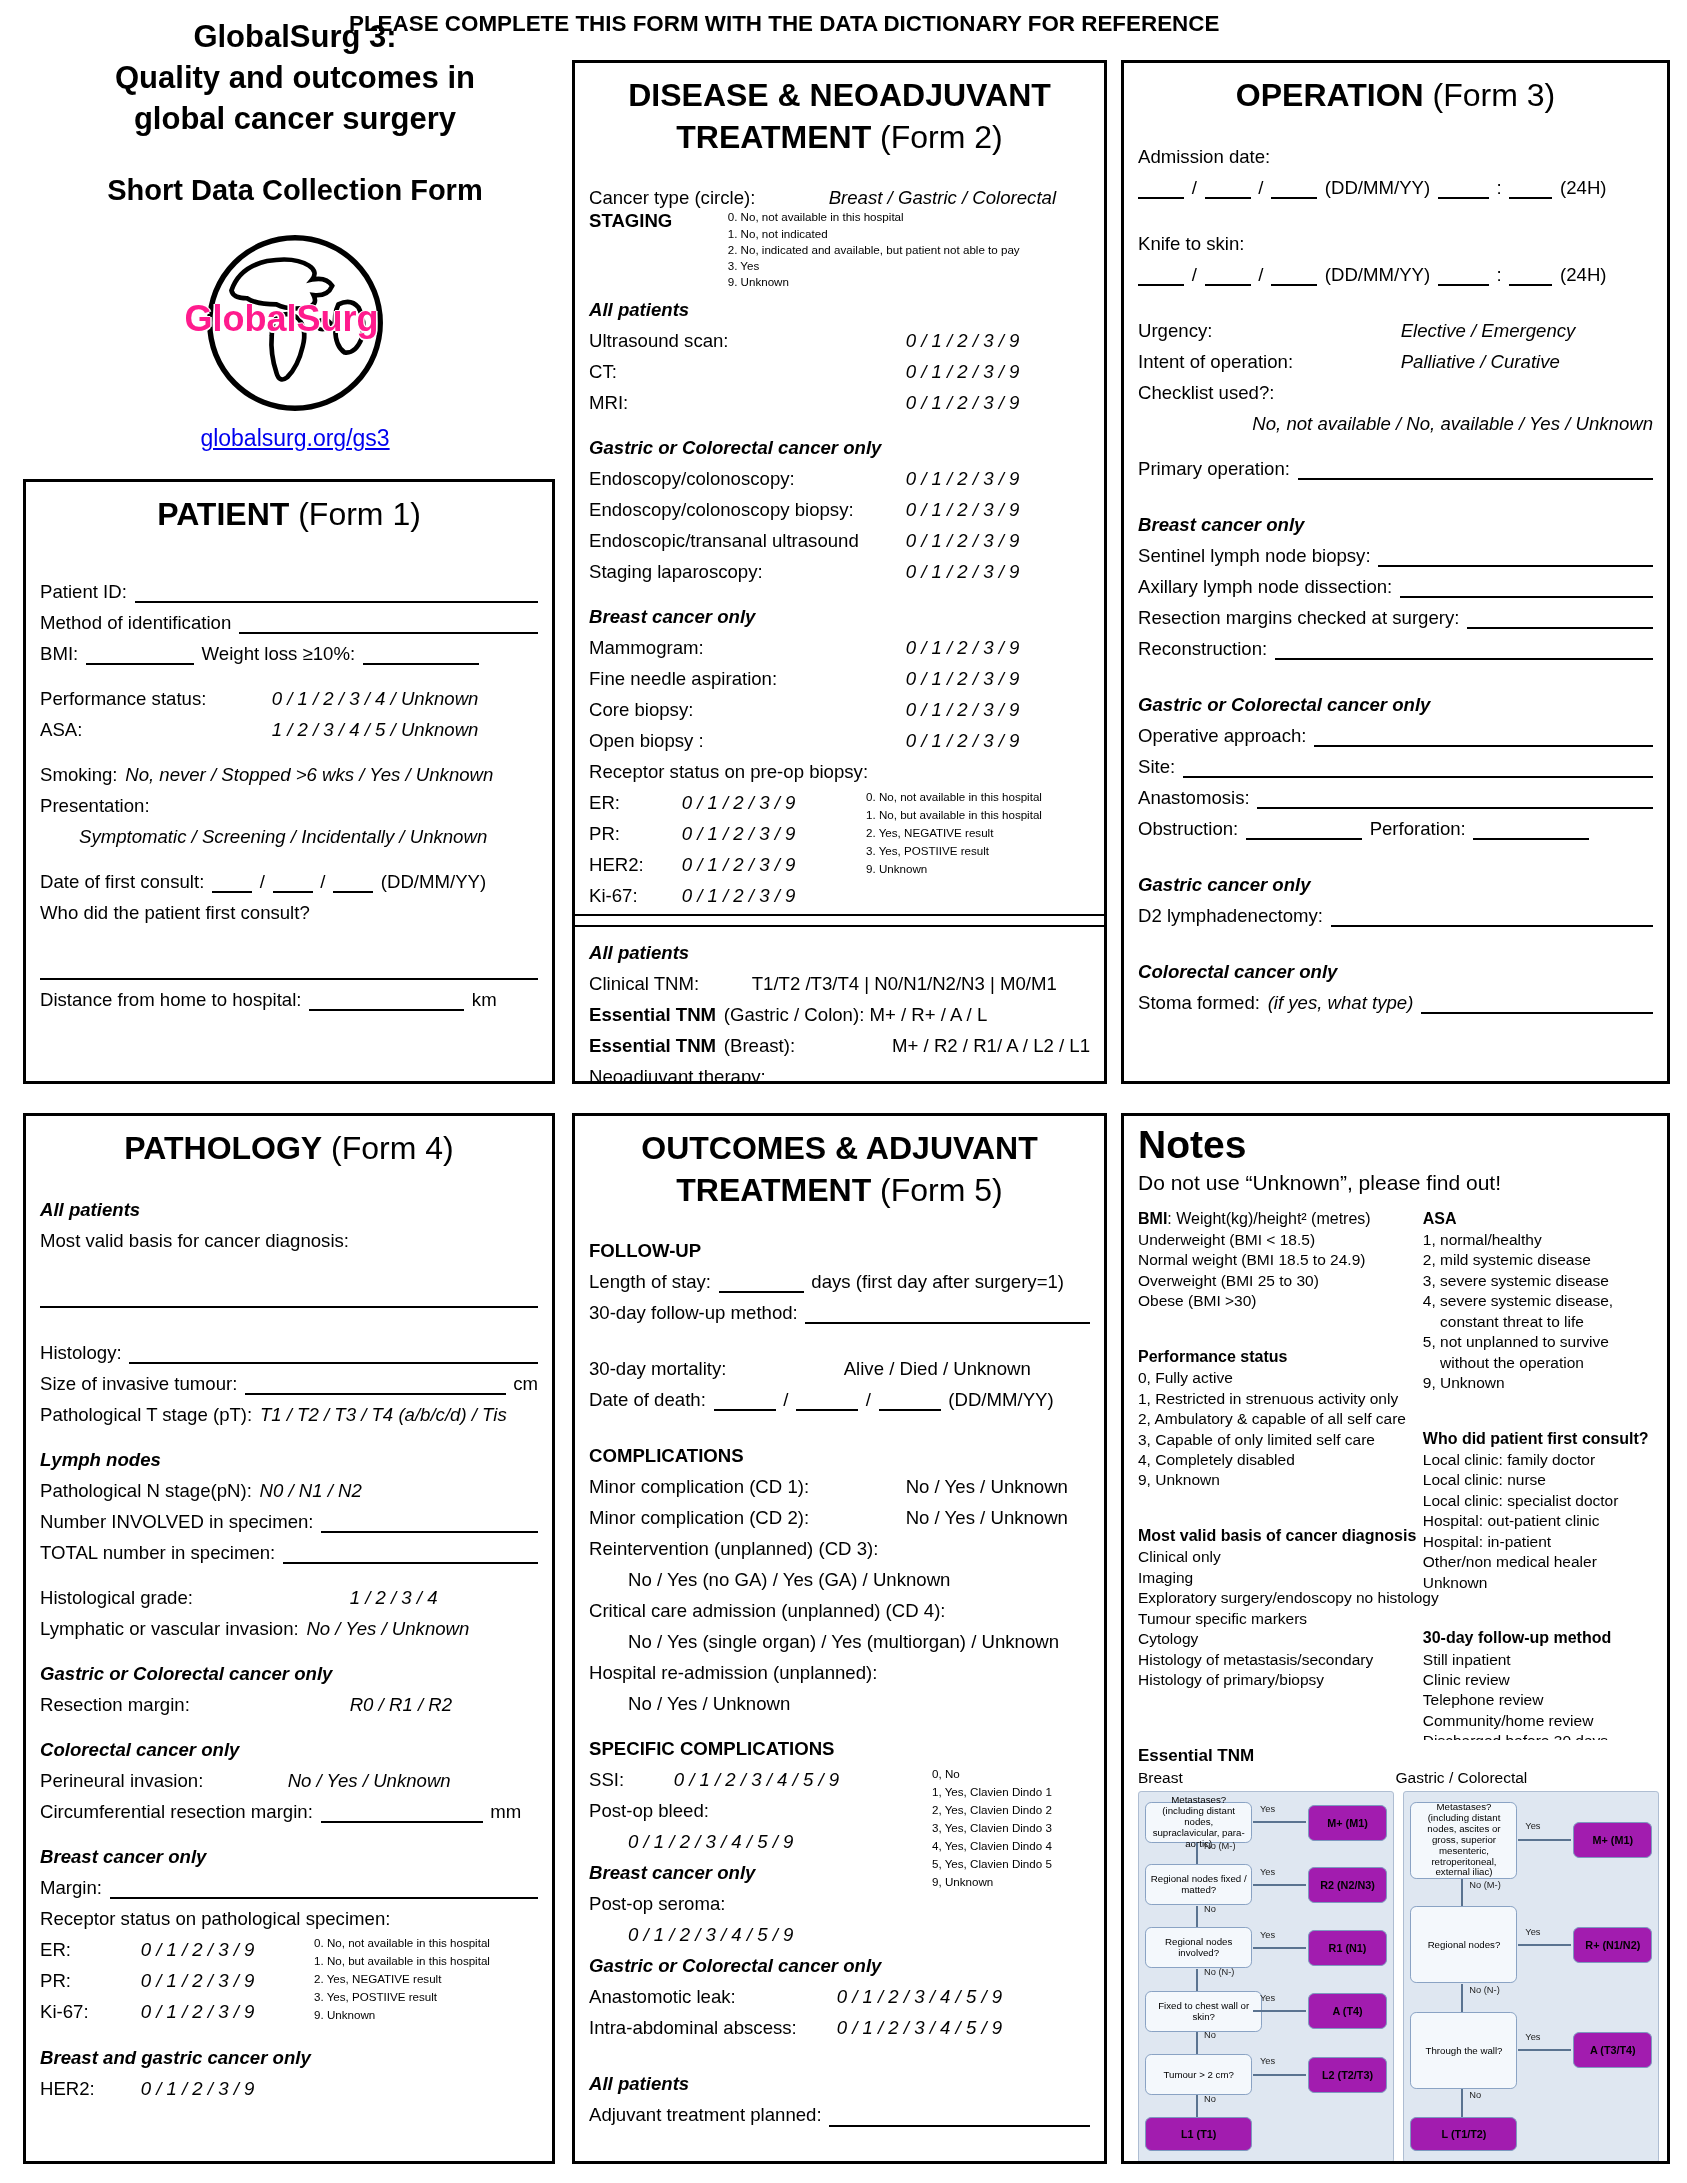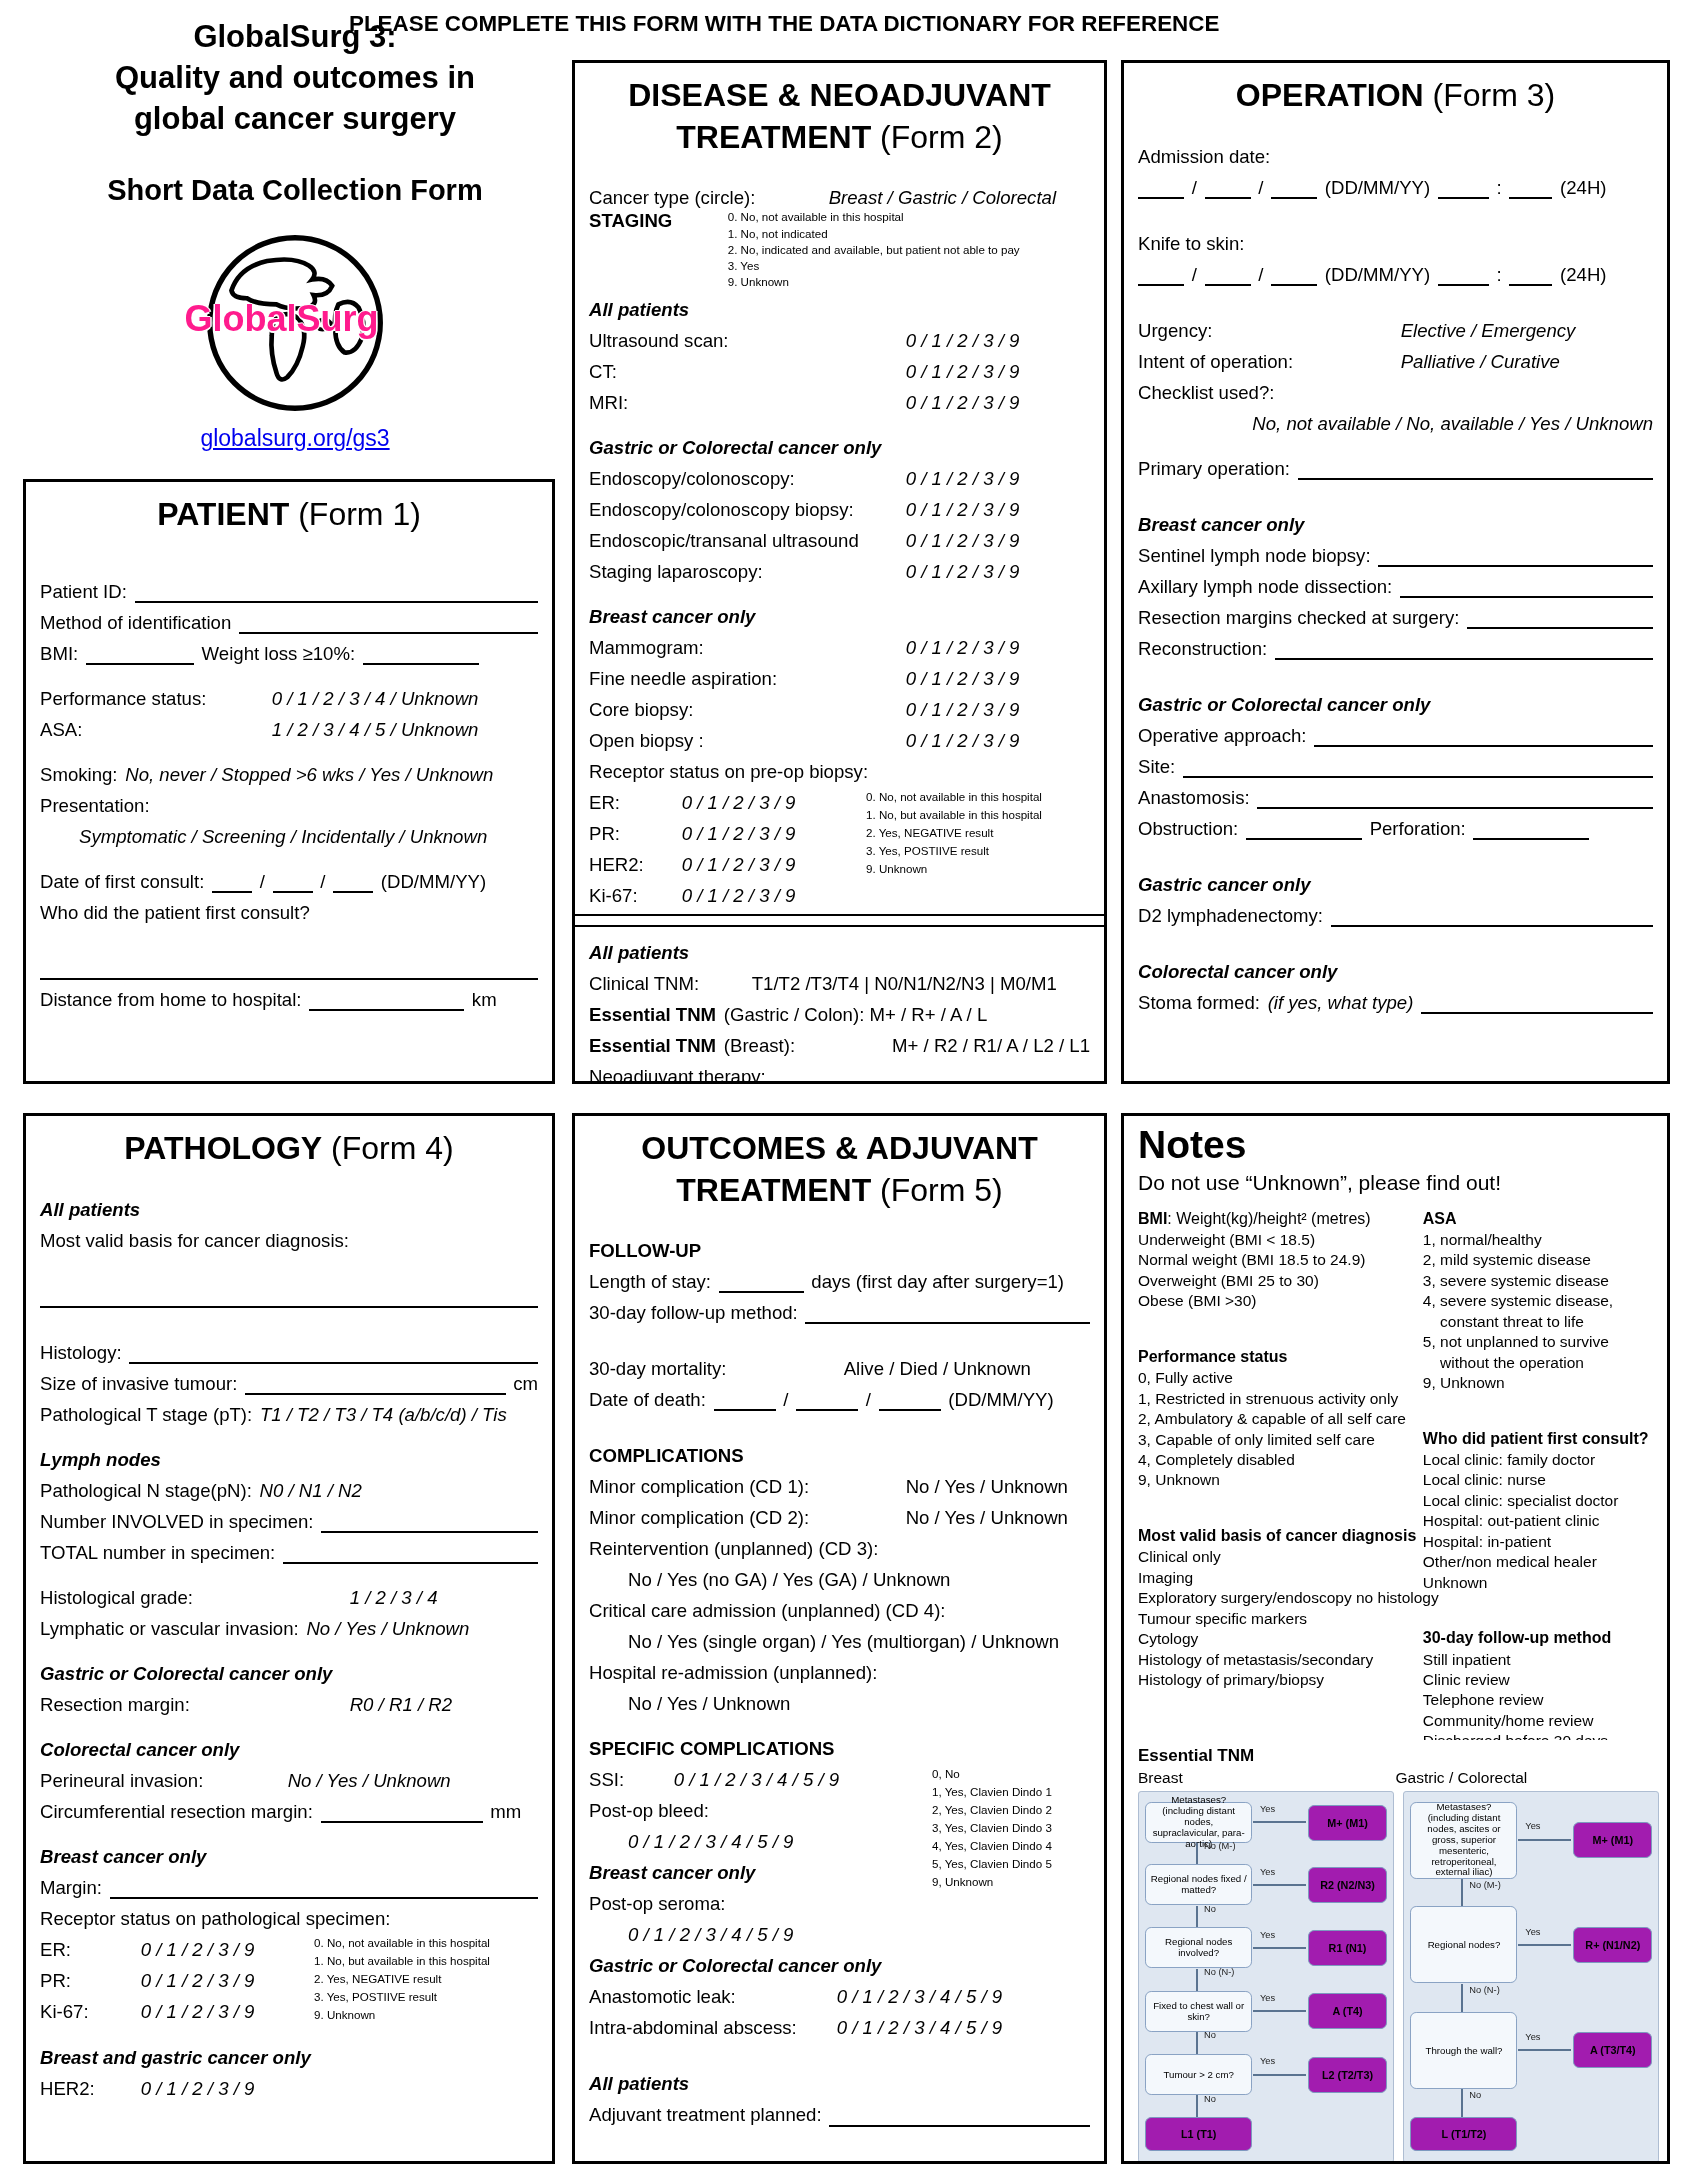--- a/index.html
+++ b/index.html
@@ -727,21 +727,21 @@
         <div class="flow-lbl" style="left: 121px; top: 75px;">Yes</div>
         <div class="flow-box flow-res" style="left: 169px; top: 75px; width: 79px; height: 36px;">R2 (N2/N3)</div>
         <div class="flow-line" style="left: 57px; top: 114px; width: 1.5px; height: 21.6px;"></div>
         <div class="flow-lbl" style="left: 65px; top: 112px;">No</div>
         <div class="flow-box flow-cond" style="left: 6.2px; top: 135px; width: 107px; height: 41px;">Regional nodes involved?</div>
         <div class="flow-line" style="left: 114px; top: 155px; width: 53px; height: 1.5px;"></div>
         <div class="flow-lbl" style="left: 121px; top: 138px;">Yes</div>
         <div class="flow-box flow-res" style="left: 169px; top: 138px; width: 79px; height: 36px;">R1 (N1)</div>
         <div class="flow-line" style="left: 57px; top: 177px; width: 1.5px; height: 21.6px;"></div>
         <div class="flow-lbl" style="left: 65px; top: 175px;">No (N-)</div>
-        <div class="flow-box flow-cond" style="left: 6.2px; top: 199px; width: 107px; height: 41px;">Fixed to chest wall or skin?</div>
+        <div class="flow-box flow-cond" style="left: 6.2px; top: 199px; width: 117px; height: 41px;">Fixed to chest wall or skin?</div>
         <div class="flow-line" style="left: 114px; top: 218px; width: 53px; height: 1.5px;"></div>
         <div class="flow-lbl" style="left: 121px; top: 201px;">Yes</div>
         <div class="flow-box flow-res" style="left: 169px; top: 201px; width: 79px; height: 36px;">A (T4)</div>
         <div class="flow-line" style="left: 57px; top: 240px; width: 1.5px; height: 21.6px;"></div>
         <div class="flow-lbl" style="left: 65px; top: 238px;">No</div>
         <div class="flow-box flow-cond" style="left: 6.2px; top: 262px; width: 107px; height: 41px;">Tumour &gt; 2 cm?</div>
         <div class="flow-line" style="left: 114px; top: 282px; width: 53px; height: 1.5px;"></div>
         <div class="flow-lbl" style="left: 121px; top: 264px;">Yes</div>
         <div class="flow-box flow-res" style="left: 169px; top: 265px; width: 79px; height: 36px;">L2 (T2/T3)</div>
         <div class="flow-line" style="left: 57px; top: 303px; width: 1.5px; height: 21.6px;"></div>

